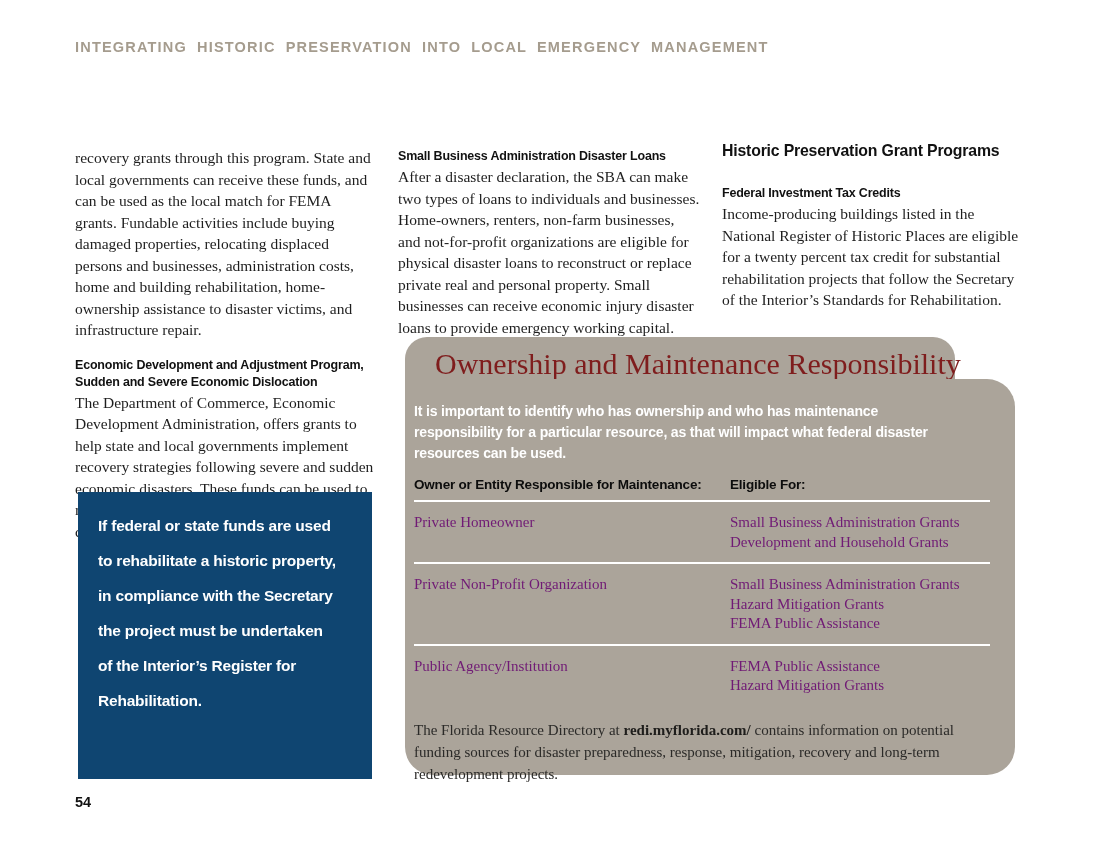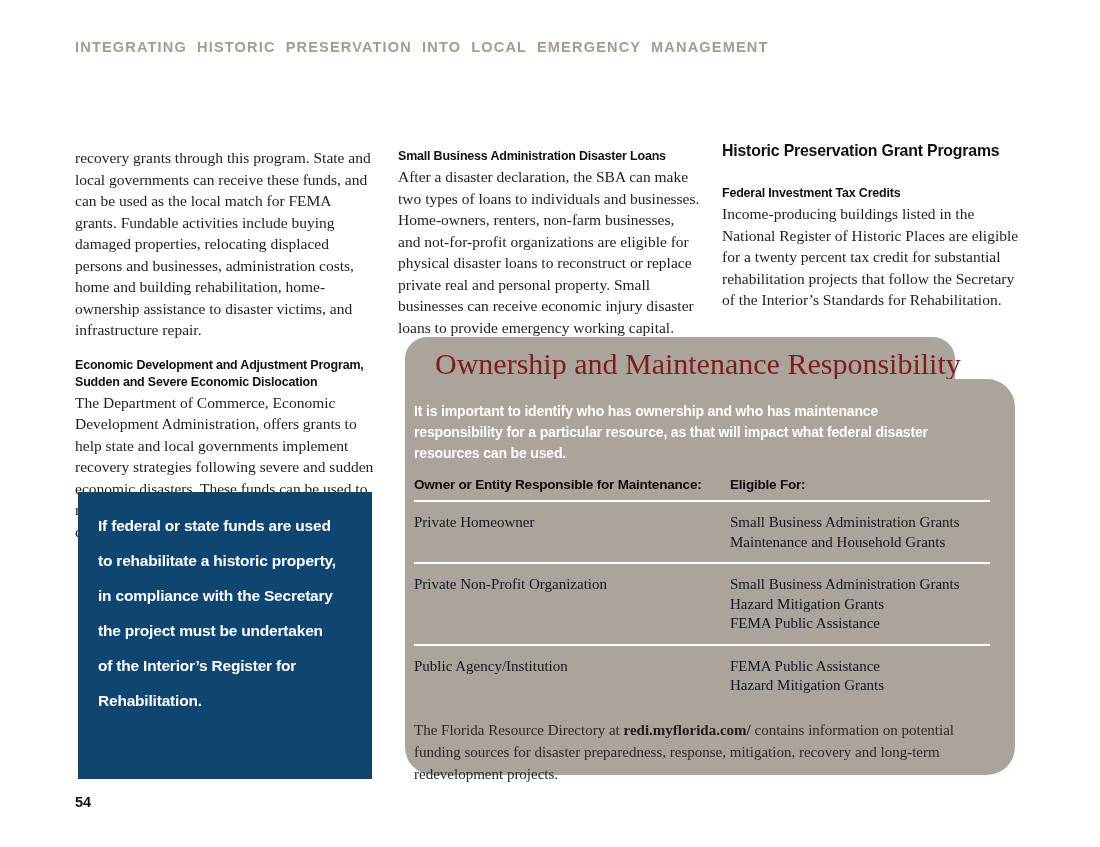--- a/index.html
+++ b/index.html
@@ -126,21 +126,21 @@
     transform: scaleX(0.96);
     transform-origin: left top;
     white-space: nowrap;
   }
   .t-body-row { padding: 11px 0 10px 0; }
   .t-body-row.ruled { border-bottom: 2px solid #ffffff; }
   .t-text {
     font-family: "Liberation Serif", serif;
     font-size: 15px;
     line-height: 19.5px;
-    color: #0f172a;
+    color: #701a75;
   }
   .panel-footer {
     margin-top: 13px;
     font-family: "Liberation Serif", serif;
     font-size: 15px;
     line-height: 22px;
     color: #2b2a28;
     width: 576px;
   }
   .panel-footer .link-bold { font-weight: bold; color: #1e1d1b; }
@@ -200,21 +200,21 @@
         </div>
         <div class="t-cell-right">
           <span class="t-head-label">Eligible For:</span>
         </div>
       </div>
 
       <div class="t-row t-body-row ruled">
         <div class="t-cell-left t-text">Private Homeowner</div>
         <div class="t-cell-right t-text">
           <div>Small Business Administration Grants</div>
-          <div>Maintenance and Household Grants</div>
+          <div>Development and Household Grants</div>
         </div>
       </div>
 
       <div class="t-row t-body-row ruled">
         <div class="t-cell-left t-text">Private Non-Profit Organization</div>
         <div class="t-cell-right t-text">
           <div>Small Business Administration Grants</div>
           <div>Hazard Mitigation Grants</div>
           <div>FEMA Public Assistance</div>
         </div>

